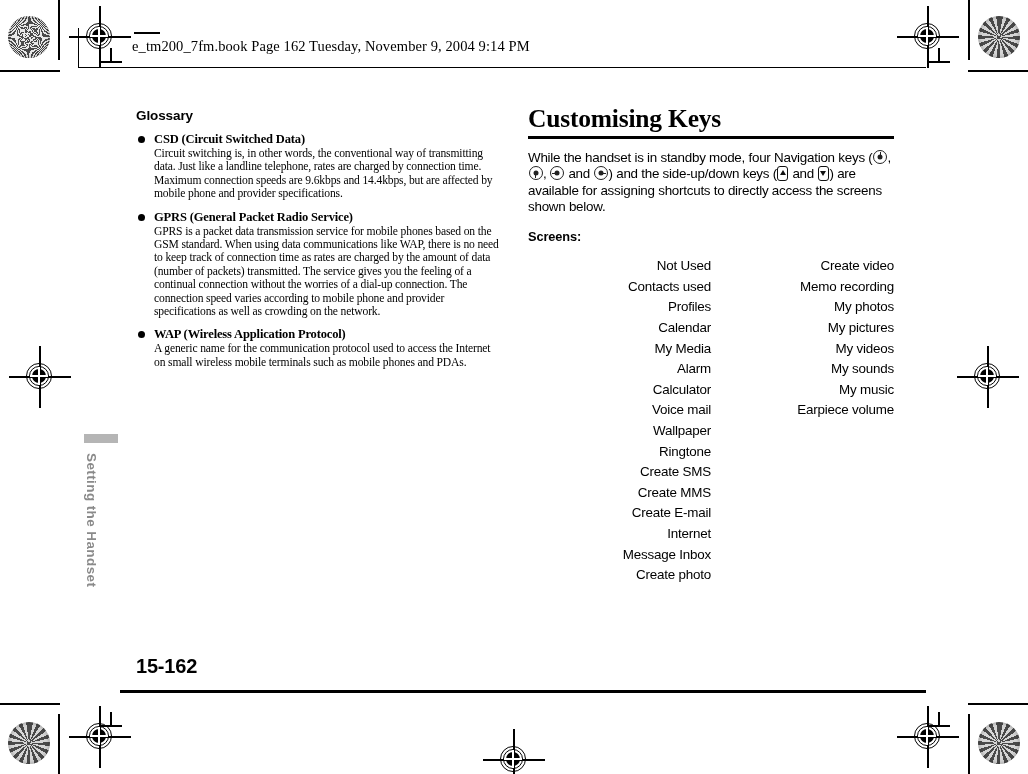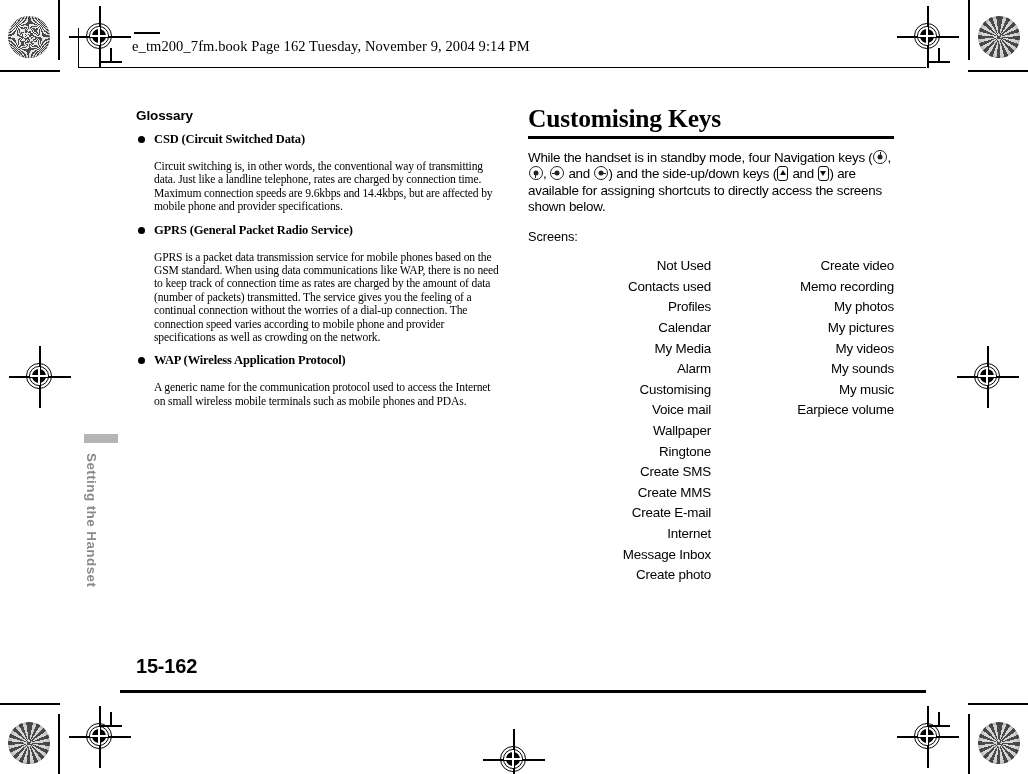--- a/index.html
+++ b/index.html
@@ -168,21 +168,21 @@
     position: absolute;
     left: 2px; top: 4px;
     width: 7px; height: 7px;
     border-radius: 50%;
     background: #000;
   }
   .gloss-def {
     font-size: 11.6px;
     line-height: 13.4px;
     padding-left: 18px;
-    margin-top: 14px;
+    margin-top: 1px;
     letter-spacing: -.15px;
     text-align: left;
   }
 
   
   #right-col {
     position: absolute;
     left: 528px; top: 104px;
     width: 366px;
   }
@@ -201,21 +201,21 @@
   }
   #intro {
     margin-top: 11px;
     font-size: 13.4px;
     line-height: 16.6px;
     letter-spacing: -.25px;
   }
   #screens-label {
     margin-top: 4px;
     font-size: 12.8px;
-    font-weight: normal;
+    font-weight: bold;
     letter-spacing: -.1px;
   }
 
   
   .navkey {
     display: inline-block;
     position: relative;
     width: 14px; height: 14px;
     border: 1.2px solid #222;
     border-radius: 50%;
@@ -415,21 +415,21 @@
     <div id="screens-label">Screens:</div>
 
     <div id="screens-lists">
       <div class="screen-col">
         <div class="screen-item">Not Used</div>
         <div class="screen-item">Contacts used</div>
         <div class="screen-item">Profiles</div>
         <div class="screen-item">Calendar</div>
         <div class="screen-item">My Media</div>
         <div class="screen-item">Alarm</div>
-        <div class="screen-item">Customising</div>
+        <div class="screen-item">Calculator</div>
         <div class="screen-item">Voice mail</div>
         <div class="screen-item">Wallpaper</div>
         <div class="screen-item">Ringtone</div>
         <div class="screen-item">Create SMS</div>
         <div class="screen-item">Create MMS</div>
         <div class="screen-item">Create E-mail</div>
         <div class="screen-item">Internet</div>
         <div class="screen-item">Message Inbox</div>
         <div class="screen-item">Create photo</div>
       </div>

